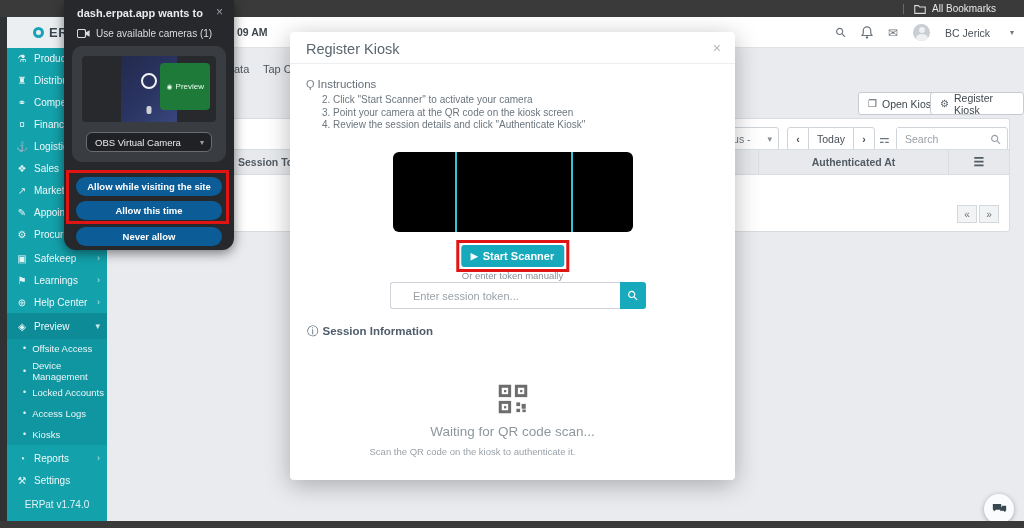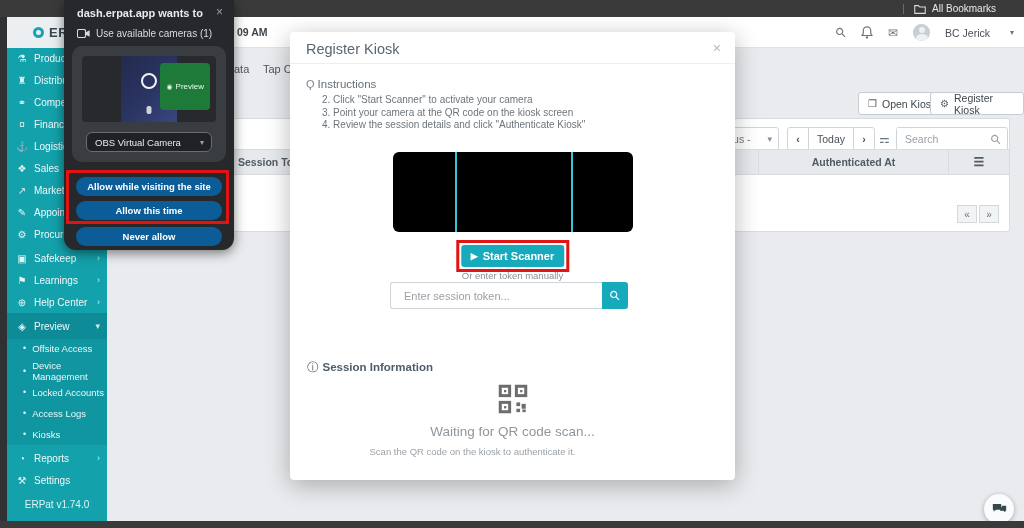--- a/index.html
+++ b/index.html
@@ -94,27 +94,27 @@
   .steps { position:absolute; left:32px; top:62px; font-size:10px; color:#6c757d; line-height:12.5px; }
   .scan-box { position:absolute; left:103px; top:120px; width:240px; height:80px; background:#000; border-radius:6px; }
   .scan-line { position:absolute; top:0; width:2px; height:80px; background:#35c3d8; }
   .start-wrap { position:absolute; left:50%; top:208px; transform:translateX(-50%);
     border:3px solid #e11414; padding:2px; }
   .start-btn { background:#17a9bc; color:#fff; font-weight:bold; font-size:11px; border:none;
     padding:5px 10px; border-radius:3px; cursor:pointer; display:flex; align-items:center; gap:5px;
     font-family:"Liberation Sans",sans-serif; }
   .manual { position:absolute; left:0; top:238px; width:445px; text-align:center; font-size:9.5px; color:#8a9299; }
   .tok-row { position:absolute; left:100px; top:250px; display:flex; }
-  .tok-row input { width:212px; height:27px; border:1px solid #ced4da; border-right:none;
-    border-radius:3px 0 0 3px; padding-left:13px; font-size:11px; color:#495057; outline:none;
+  .tok-row input { width:230px; height:27px; border:1px solid #ced4da; border-right:none;
+    border-radius:3px 0 0 3px; padding-left:22px; font-size:11px; color:#495057; outline:none;
     font-family:"Liberation Sans",sans-serif; }
   .tok-row input::placeholder { color:#9aa1a7; }
   .tok-btn { width:26px; height:27px; background:#17a9bc; border:none; border-radius:0 3px 3px 0;
     color:#fff; cursor:pointer; display:flex; align-items:center; justify-content:center; }
-  .sess { position:absolute; left:17px; top:292px; font-size:11.5px; color:#4f5d6b; font-weight:bold;margin-top:36px; }
+  .sess { position:absolute; left:17px; top:292px; font-size:11.5px; color:#4f5d6b; font-weight:bold; }
   .sess .iic { font-weight:normal; margin-right:4px; }
   .qr { position:absolute; left:50%; top:352px; transform:translateX(-50%); }
   .wait { position:absolute; left:0; top:392px; width:445px; text-align:center; font-size:13.5px; color:#8e979d; }
   .wait-sub { position:absolute; left:0; top:414px; width:365px; text-align:center; font-size:9.5px; color:#9aa2a8; }
 
   
   .popup { position:absolute; left:64px; top:0; width:170px; height:250px; background:#26282b;
     border-radius:0 0 12px 12px; box-shadow:0 3px 12px rgba(0,0,0,.5); z-index:10; }
   .pp-title { position:absolute; left:13px; top:7px; font-size:11px; font-weight:bold; color:#e8eaed; }
   .pp-close { position:absolute; right:11px; top:5px; font-size:12px; color:#9aa0a6; cursor:pointer; }

